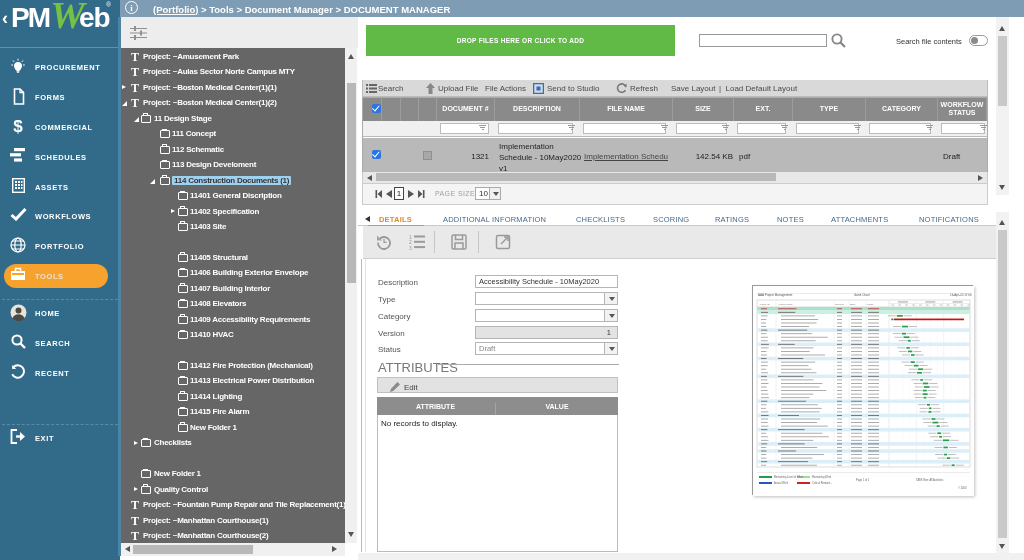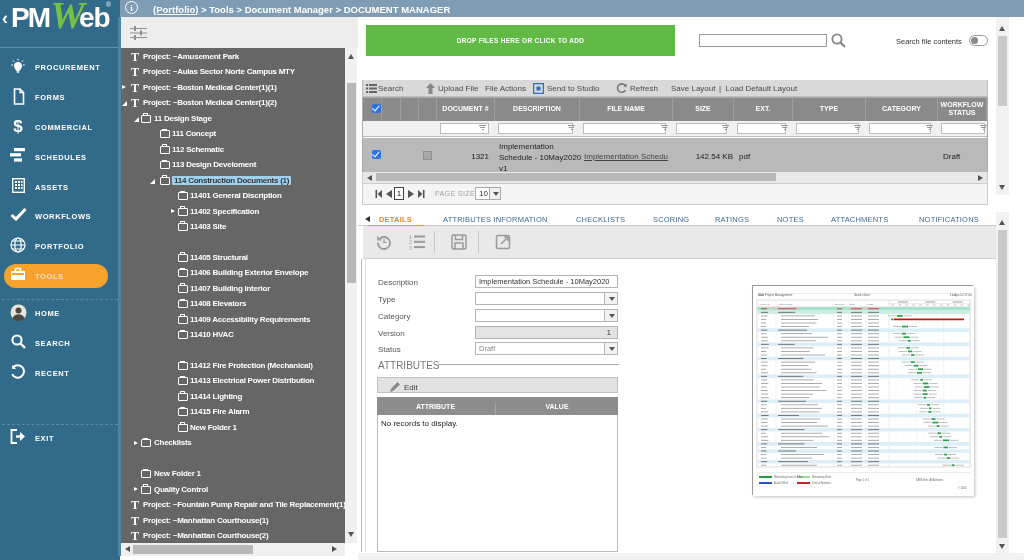--- a/index.html
+++ b/index.html
@@ -536,21 +536,21 @@
       </svg>
     <div style="position:absolute;left:72px;top:6px;font-size:7px;color:#a0a0a0;letter-spacing:0.4px">PAGE SIZE</div>
     <div style="position:absolute;left:112px;top:3px;width:26px;height:13px;border:1px solid #aaa;background:#fff;color:#333;font-size:8px;line-height:11px;padding-left:3px">10<span style="position:absolute;right:0;top:0;width:11px;height:11px;border-left:1px solid #aaa;background:#f0f0f0">
           <span style="position:absolute;left:2.5px;top:4px;border-left:3px solid transparent;border-right:3px solid transparent;border-top:4px solid #555"></span>
         </span></div>
   </div>
 
   <div id="tabs" class="abs">
       <span class="arr arr-lf" style="left:7px;top:4px;border-right-color:#333"></span>
       <span class="tab act" style="left:21px">DETAILS</span>
-      <span class="tab" style="left:85px">ATTRIBUTES INFORMATION</span>
+      <span class="tab" style="left:85px">ADDITIONAL INFORMATION</span>
       <span class="tab" style="left:218px">CHECKLISTS</span>
       <span class="tab" style="left:295px">SCORING</span>
       <span class="tab" style="left:357px">RATINGS</span>
       <span class="tab" style="left:419px">NOTES</span>
       <span class="tab" style="left:473px">ATTACHMENTS</span>
       <span class="tab" style="left:561px">NOTIFICATIONS</span>
       <span class="actline" style="left:10px;width:56px"></span>
     </div>
   <div id="dtb" class="abs">
     <svg class="dico" style="left:13px" width="16" height="16" viewBox="0 0 16 16">
@@ -584,34 +584,34 @@
     <svg class="dico" style="left:132px" width="16" height="16" viewBox="0 0 16 16">
         <g fill="none" stroke="#9a9a9a" stroke-width="1.5">
           <rect x="1.5" y="1.5" width="13" height="13" rx="1.5"></rect>
           <path d="M6 10L13 3"></path>
           <path d="M9 3h4v4"></path>
         </g>
       </svg>
   </div>
   <div id="formarea" class="abs">
       <div class="flabel" style="top:19px">Description</div>
-      <div class="finput" style="top:16px">Implementation Schedule - 10May2020 </div>
+      <div class="finput" style="top:16px">Accessibility Schedule - 10May2020 </div>
       <div class="flabel" style="top:36px">Type</div>
       <div class="finput" style="top:33px">
         <span class="ddbtn"></span>
       </div>
       <div class="flabel" style="top:53px">Category</div>
       <div class="finput" style="top:50px">
         <span class="ddbtn"></span>
       </div>
       <div class="flabel" style="top:70px">Version</div>
       <div class="finput" style="top:67px;background:#e3e3e3;text-align:right;padding-right:6px">1</div>
       <div class="flabel" style="top:86px">Status</div>
       <div class="finput" style="top:83px;color:#888">Draft<span class="ddbtn"></span></div>
-      <div class="flabel" style="top:101px;color:#777;font-size:10px">ATTRIBUTES</div>
+      <div class="flabel" style="top:101px;color:#777;font-size:13px">ATTRIBUTES</div>
       <div id="attrline" style="top:105px"></div>
       <div id="editbtn" style="top:118px">
         <svg style="position:absolute;left:12px;top:4px" width="10" height="10" viewBox="0 0 10 10">
           <path d="M0 10l1-3.2L7.5 0 10 2.5 3.2 9z" fill="#8a8a8a"></path>
         </svg>
         <span style="position:absolute;left:26px;top:5px;font-size:8px;color:#444">Edit</span>
       </div>
       <div id="attrhead" style="top:138px">
         <span style="position:absolute;left:0;width:117px;top:6px;text-align:center">ATTRIBUTE</span>
         <span style="position:absolute;left:118px;width:123px;top:6px;text-align:center;border-left:1px solid #a5a5a5;height:18px;padding-top:0">VALUE</span>

